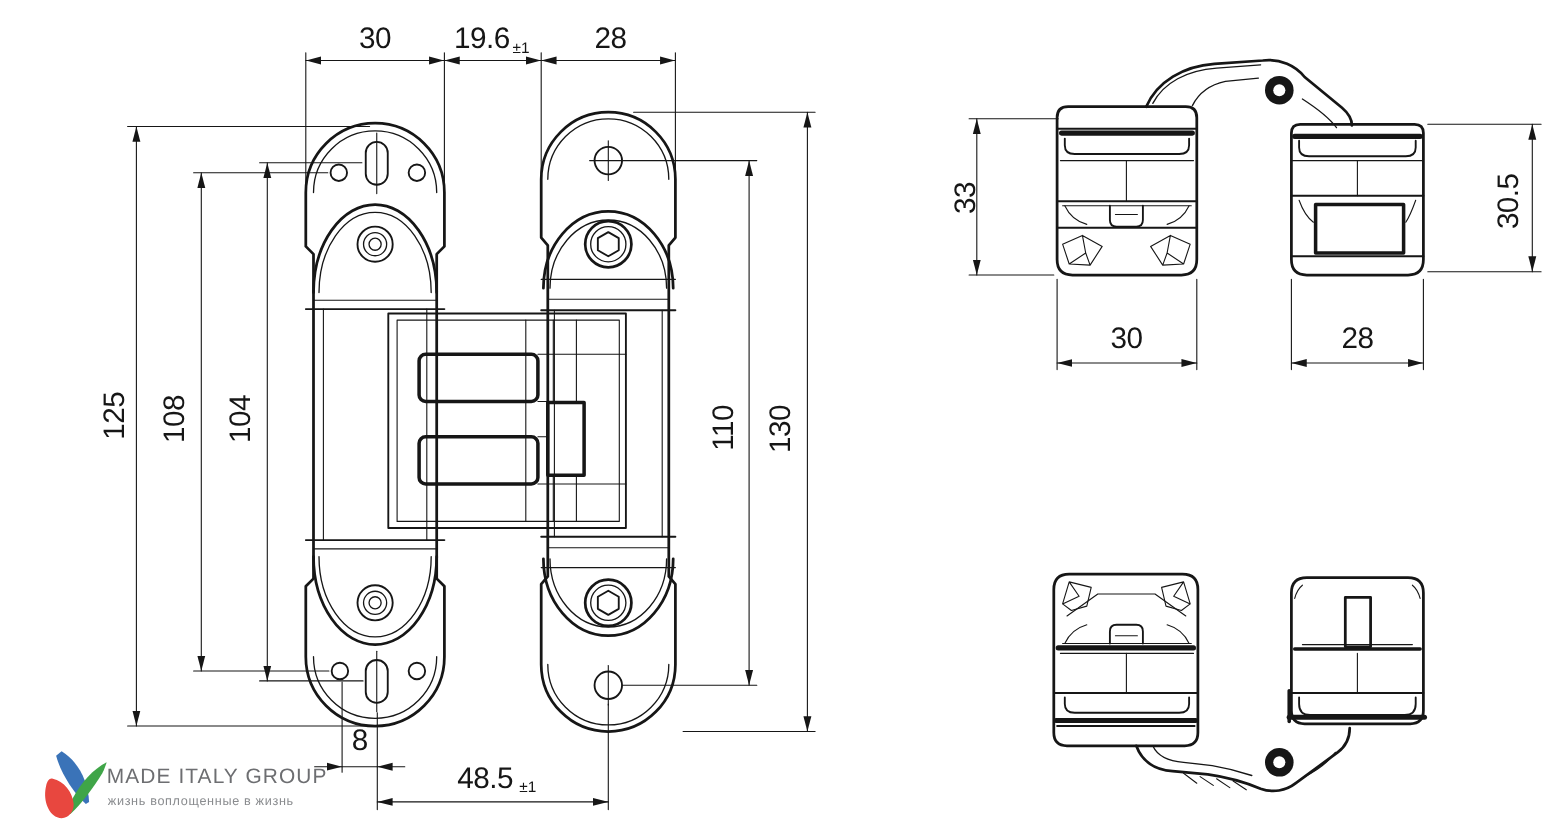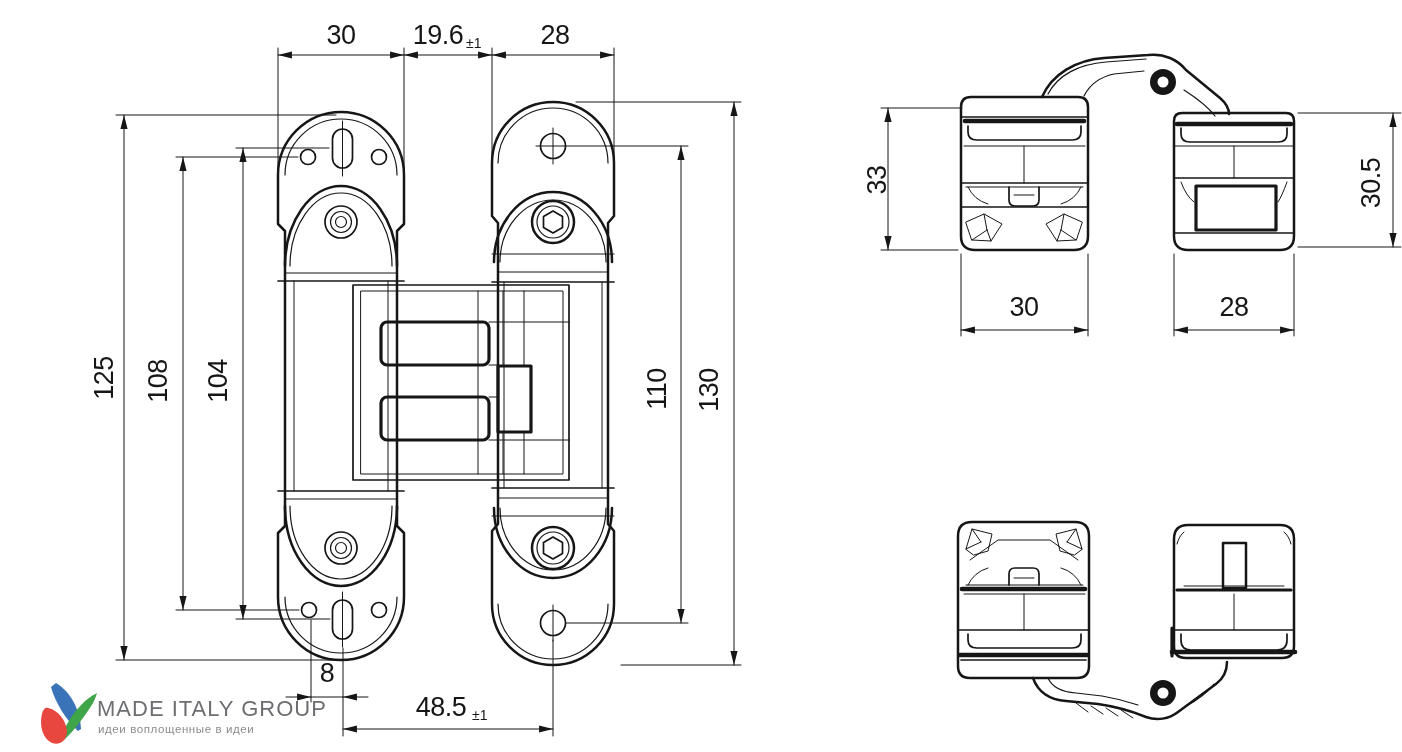--- a/index.html
+++ b/index.html
@@ -9,21 +9,21 @@
   .ln{stroke:#161616;fill:none;stroke-linecap:round;stroke-linejoin:round;}
   .w1{stroke-width:1;}   
   .w12{stroke-width:1.2;}
   .w16{stroke-width:1.7;}
   .w24{stroke-width:2.5;} 
   .w32{stroke-width:3.2;} 
   .w45{stroke-width:4.6;}
   text.dim{font-family:"Liberation Sans",sans-serif;font-size:27px;fill:#161616;letter-spacing:-0.5px;}
   text.tol{font-family:"Liberation Sans",sans-serif;font-size:14px;fill:#161616;}
   .logo{position:absolute;left:0px;top:676px;width:330px;height:76px;}
-  .logo-title{position:absolute;left:61px;top:20px;font-size:22px;color:#6d6e71;
+  .logo-title{position:absolute;left:61px;top:20px;font-size:19px;color:#6d6e71;
               letter-spacing:1px;white-space:nowrap;}
   .logo-sub{position:absolute;left:62px;top:47px;font-size:11.5px;color:#8a8c8f;
             letter-spacing:0.6px;white-space:nowrap;}
   .logo-ic{position:absolute;left:2px;top:4px;}
 </style>
 </head>
 <body>
 
 <div class="stage">
 <svg width="1402" height="752" viewBox="0 0 1402 752">
@@ -275,15 +275,15 @@
   </g>
 </svg>
 
 <div class="logo">
   <svg class="logo-ic" width="60" height="68" viewBox="0 0 60 68">
     <path d="M18,3 C33,12 42,30 43,49 L40,51 C28,40 17,22 13,7 Z" fill="#3a73b8"></path>
     <path d="M59,13 C47,19 36,31 28,46 C26,50 24,55 23,59 L26,60 C36,51 47,36 55,23 C57,19 58,16 59,13 Z" fill="#3fa548"></path>
     <path d="M10,28 C20,30 28,40 29,51 C29,60 22,66 14,63 C5,59 1,46 4,34 C5,30 7,27 10,28 Z" fill="#e8473f"></path>
   </svg>
   <div class="logo-title">MADE ITALY GROUP</div>
-  <div class="logo-sub">идеи воплощенные в идеи</div>
+  <div class="logo-sub">жизнь воплощенные в жизнь</div>
 </div>
 </div>
 
 </body></html>

